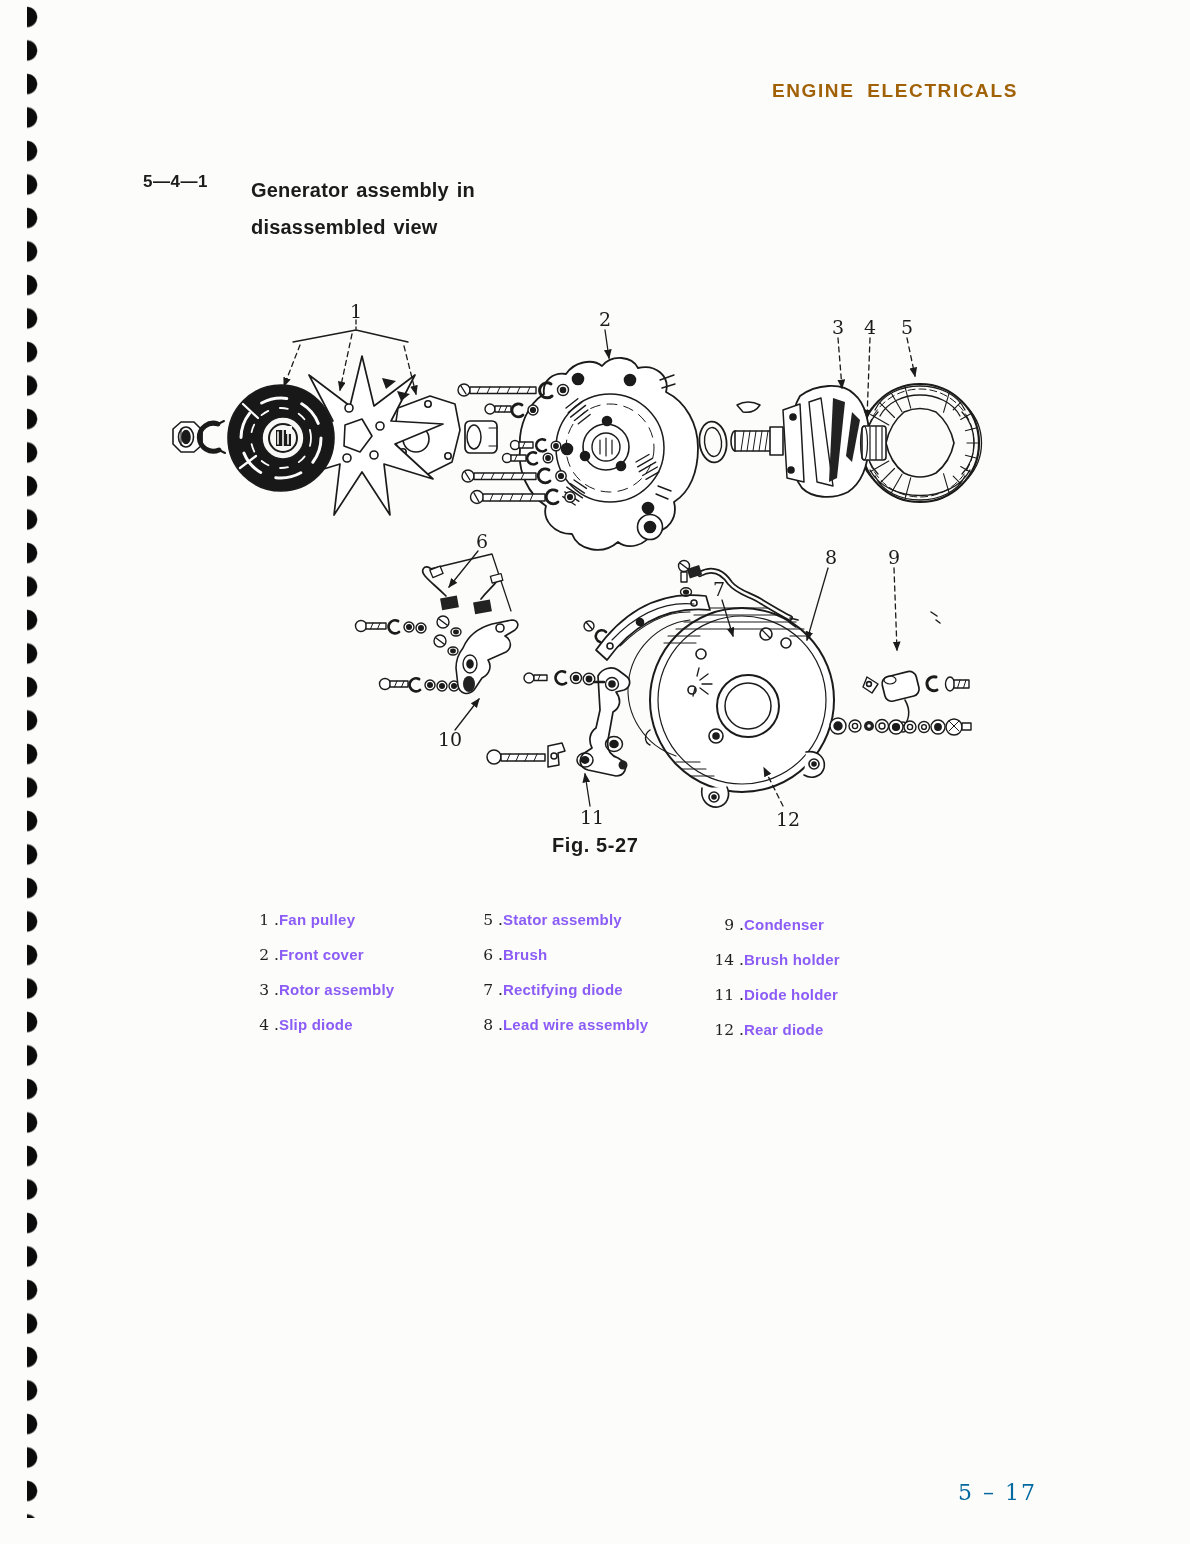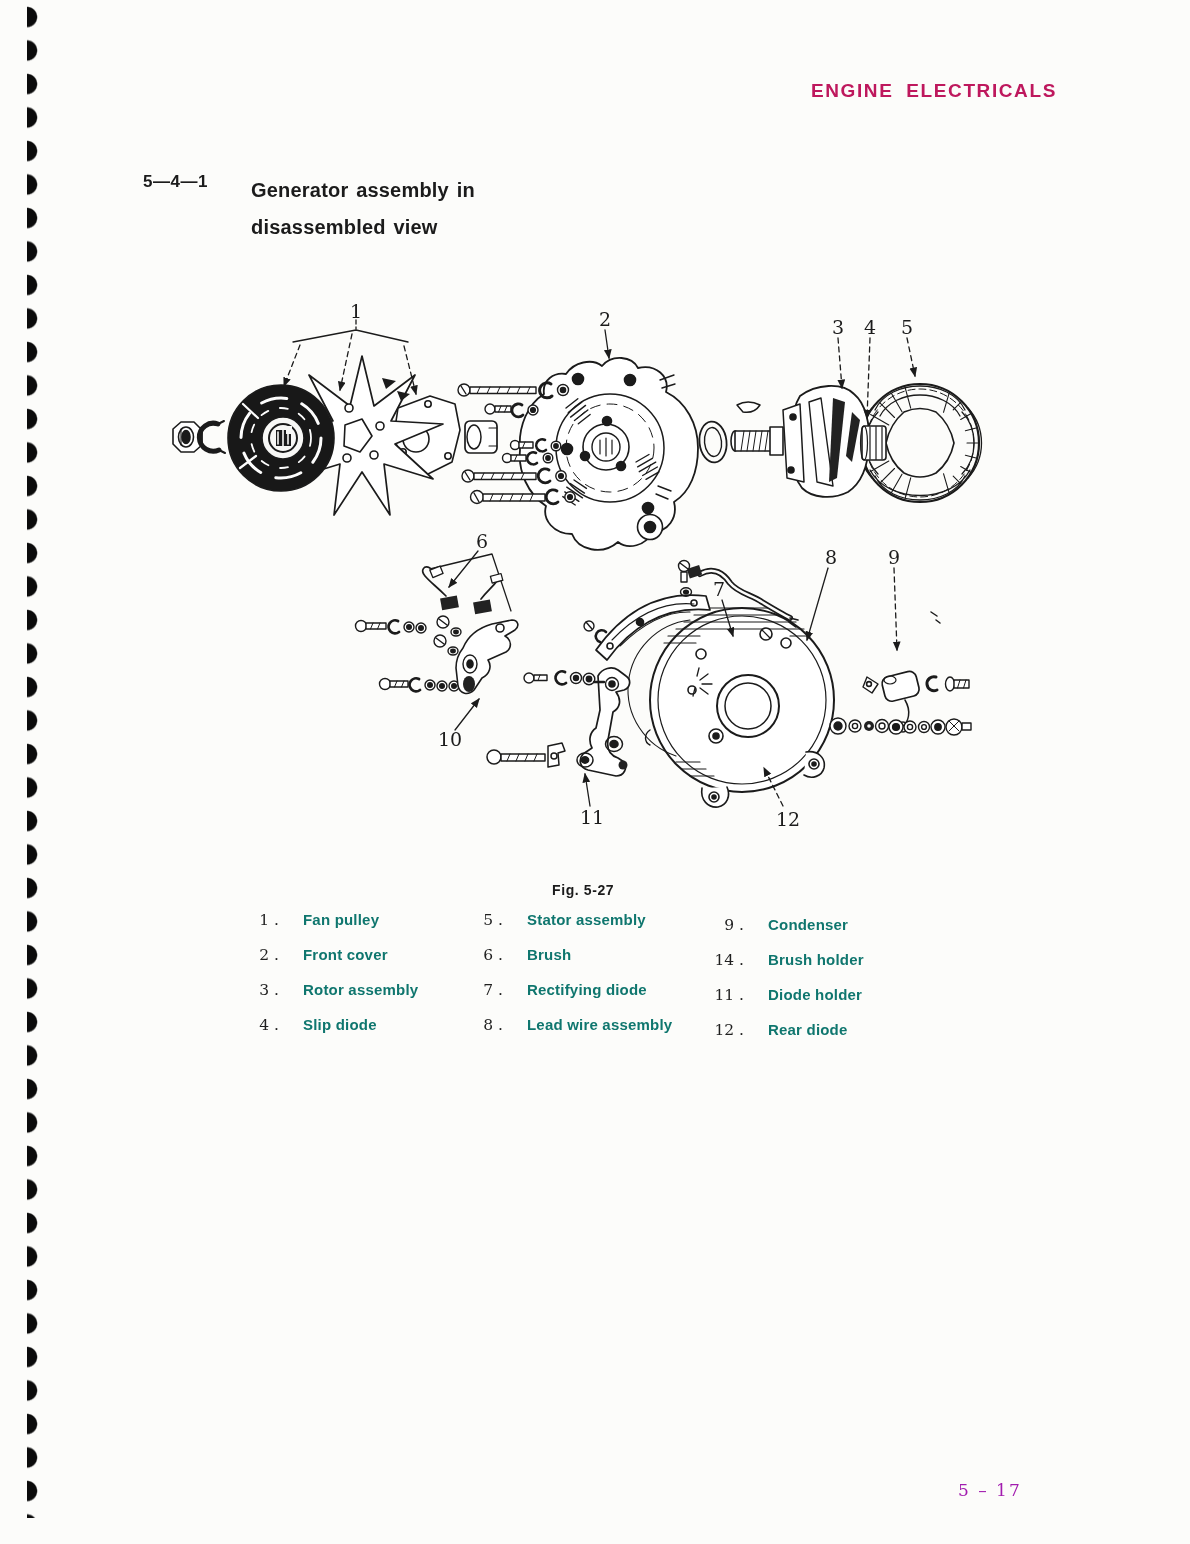--- a/index.html
+++ b/index.html
@@ -7,51 +7,51 @@
     width:1190px;height:1544px;position:relative;overflow:hidden;
     background:#fcfcfa;color:#1b1b1b;
     font-family:"Liberation Sans",sans-serif;
   }
   .binding{
     position:absolute;left:27px;top:6px;width:14px;height:1512px;
     background-image:radial-gradient(circle 11px at 0px 11px,#0b0b0b 9.5px,rgba(0,0,0,0) 10.8px);
     background-size:14px 33.5px;background-repeat:repeat-y;
   }
   .header{
-    position:absolute;left:811px;top:80px;
-    font-size:19px;font-weight:700;letter-spacing:1.6px;word-spacing:6px;color:#be185d;
+    position:absolute;left:772px;top:80px;
+    font-size:19px;font-weight:700;letter-spacing:1.6px;word-spacing:6px;color:#a16207;
   }
   .section{position:absolute;left:143px;top:172px;}
   .section-number{
     position:absolute;left:0;top:0;font-size:17px;font-weight:700;white-space:nowrap;letter-spacing:.5px;
   }
   .section-title{
     position:absolute;left:108px;top:0;width:360px;
     font-size:20px;font-weight:700;line-height:37px;letter-spacing:.2px;word-spacing:2px;
   }
   .figure-svg{position:absolute;left:150px;top:290px;}
   .fig-caption{
-    position:absolute;left:552px;top:882px;font-size:14px;font-weight:700;letter-spacing:.6px;
+    position:absolute;left:552px;top:834px;font-size:20px;font-weight:700;letter-spacing:.6px;
   }
   .parts-col{position:absolute;display:flex;flex-direction:column;gap:18px;}
   .parts-col.c1{left:253px;top:911px;}
   .parts-col.c2{left:477px;top:911px;}
   .parts-col.c3{left:704px;top:916px;}
   .parts-row{display:flex;align-items:baseline;white-space:nowrap;height:17px;}
   .pnum{
     font-family:"DejaVu Serif",serif;font-size:15.5px;text-align:right;color:#1f1f1f;
   }
   .c1 .pnum,.c2 .pnum{width:26px;}
   .c3 .pnum{width:40px;}
   .plabel{
-    margin-left:24px;font-size:15px;font-weight:700;letter-spacing:.2px;color:#0f766e;
+    margin-left:0;font-size:15px;font-weight:700;letter-spacing:.2px;color:#8b5cf6;
   }
   .page-number{
     position:absolute;left:958px;top:1480px;
-    font-family:"DejaVu Serif",serif;font-size:17px;letter-spacing:2px;color:#a21caf;
+    font-family:"DejaVu Serif",serif;font-size:22px;letter-spacing:2px;color:#0369a1;
   }
 </style>
 </head>
 <body>
 
 <div class="binding"></div>
 
 <div class="header">ENGINE ELECTRICALS</div>
 
 <div class="section">

